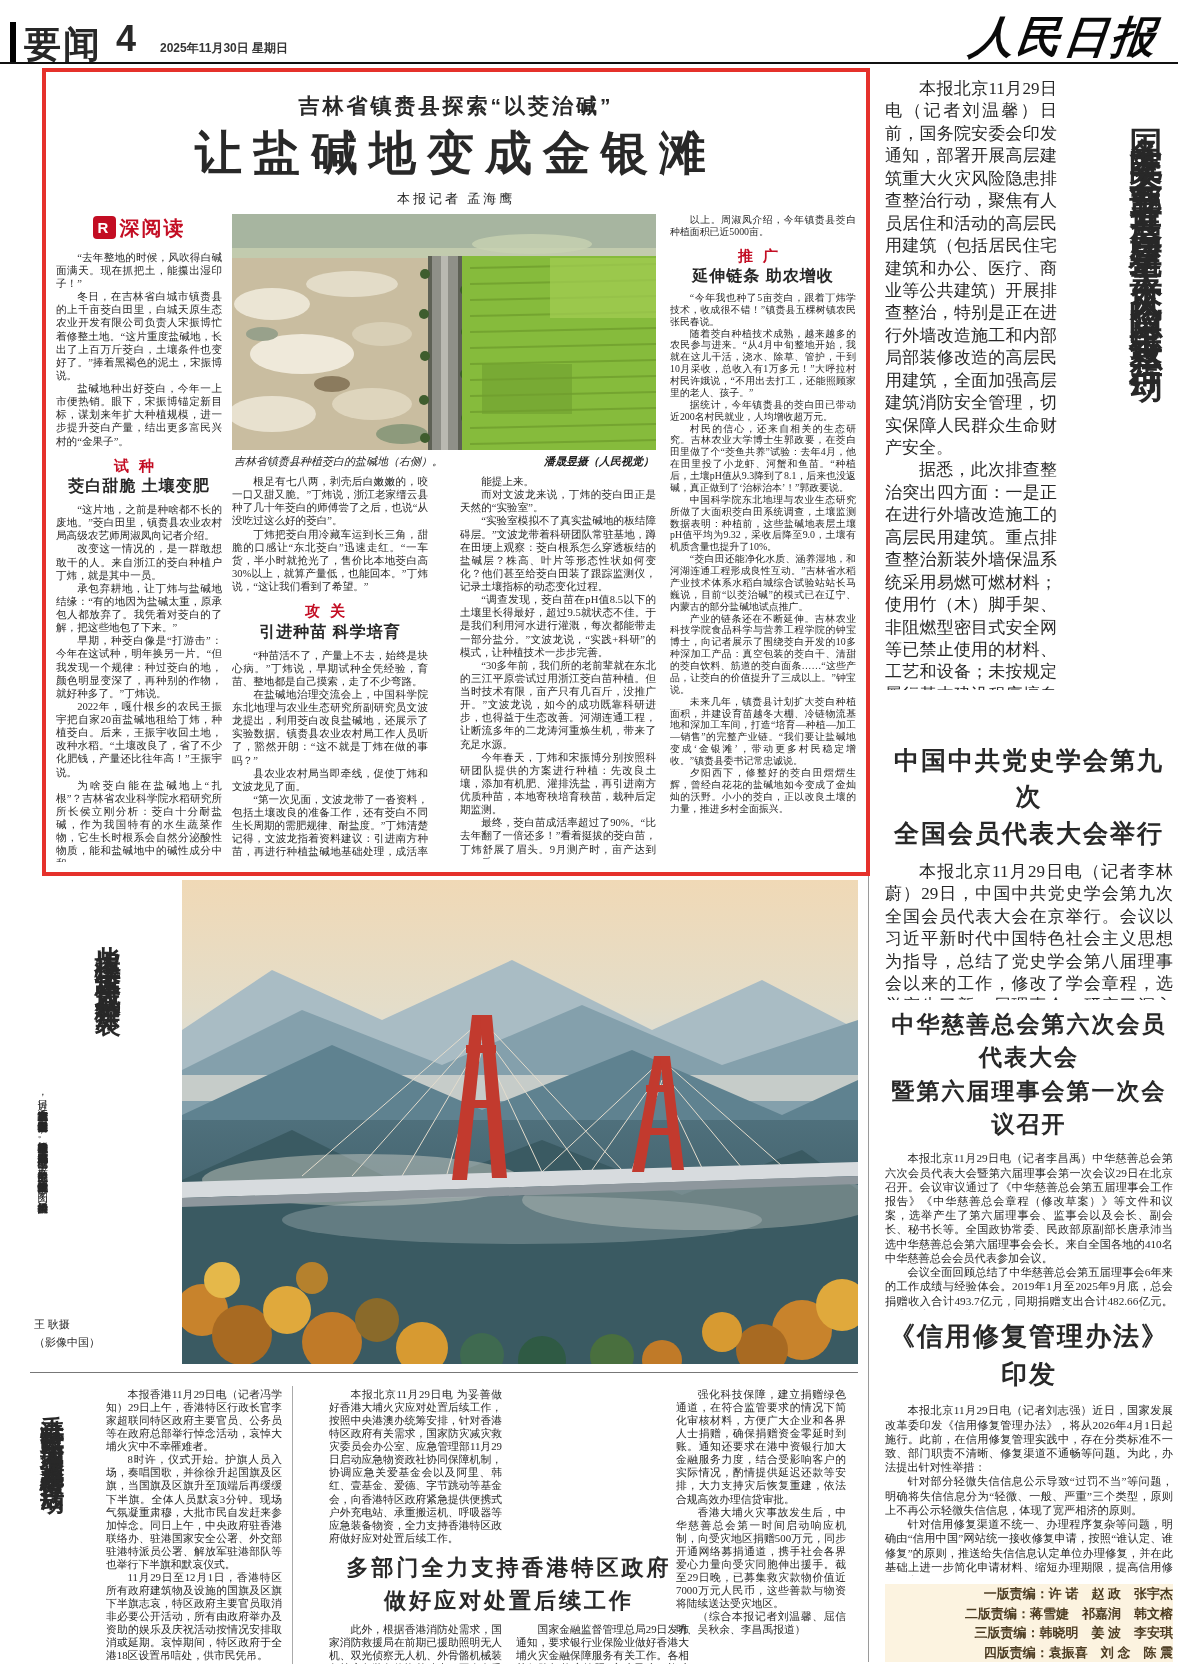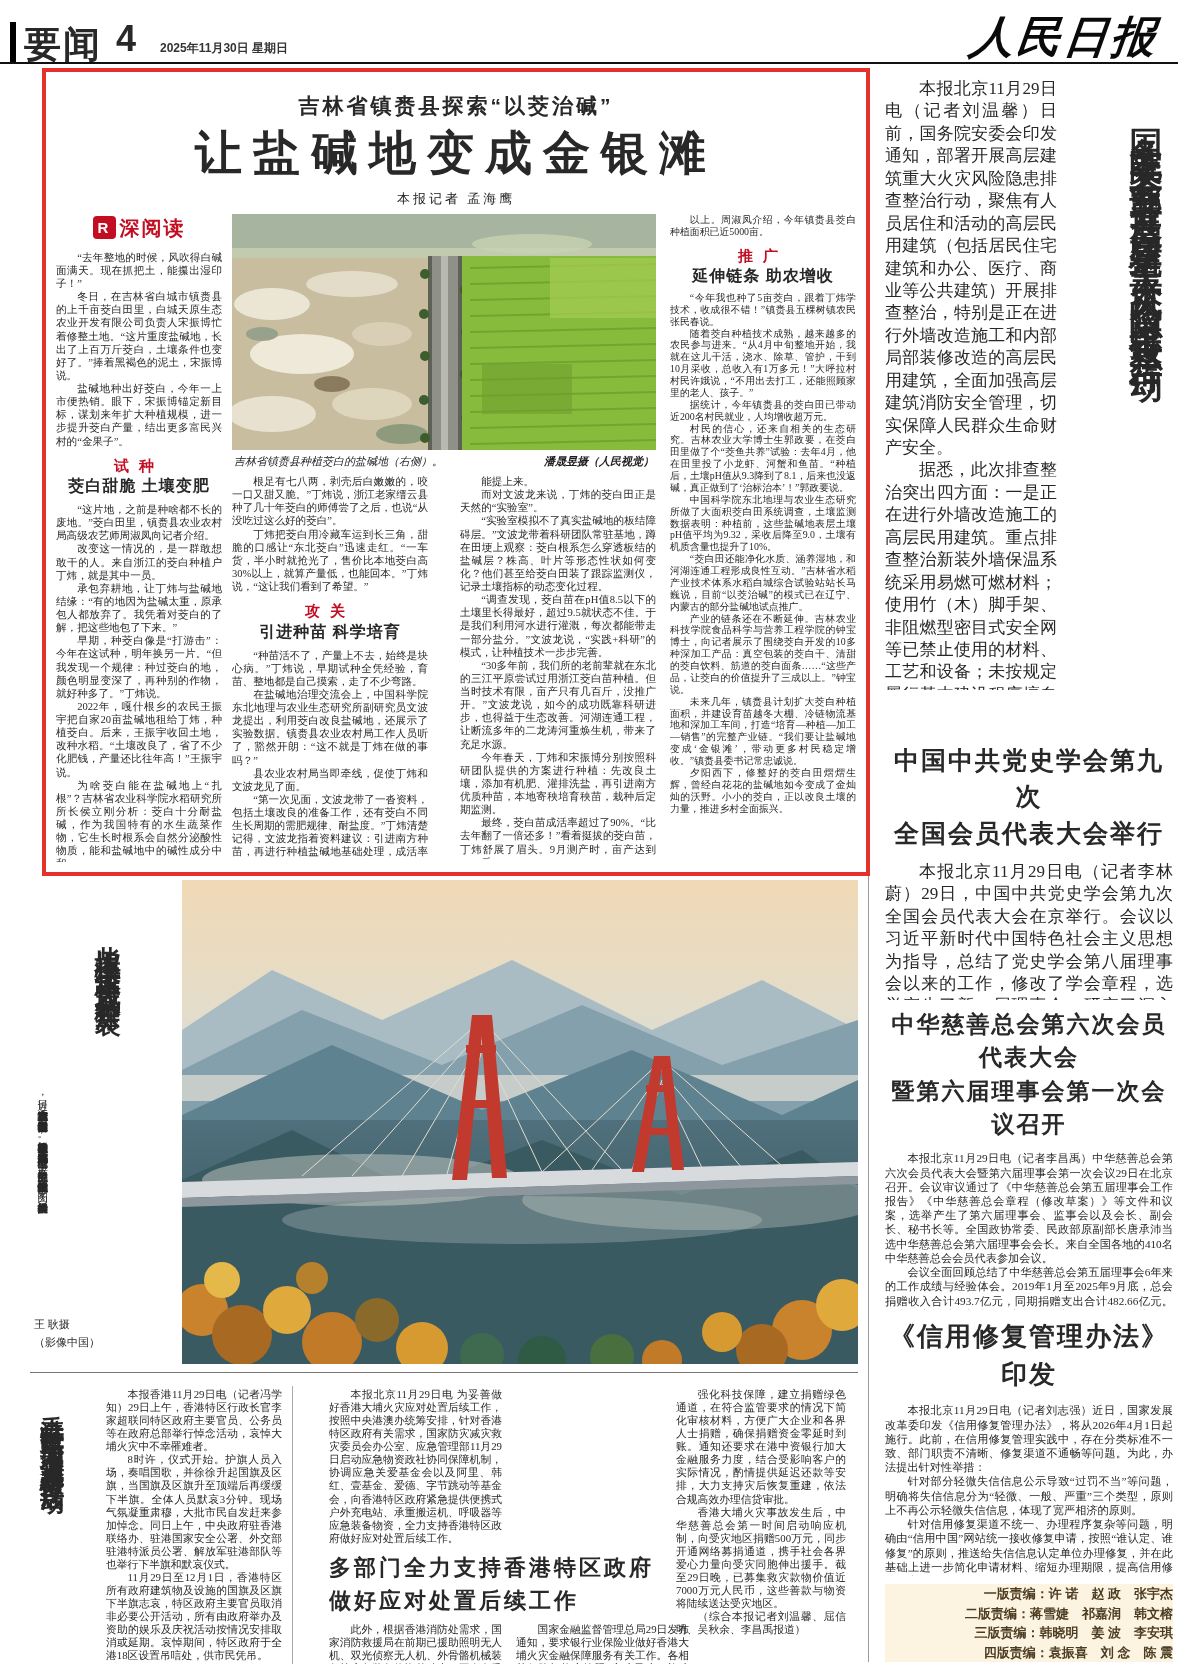--- a/index.html
+++ b/index.html
@@ -75,21 +75,21 @@
   
   .hk-title{position:absolute;left:34px;top:1396px;height:316px;writing-mode:vertical-lr;
             font-size:24px;font-weight:900;letter-spacing:4px;line-height:1.55;
             font-family:"Liberation Sans",sans-serif;}
   .hk-colB{position:absolute;left:106px;top:1388px;width:176px;height:276px;overflow:hidden;
            font-size:10.8px;line-height:1.21;}
   .hk-vline{position:absolute;left:292px;top:1386px;width:1px;height:278px;background:#aaa;}
   .hk-mid{position:absolute;left:293px;top:1388px;width:360px;height:276px;overflow:hidden;
           display:grid;grid-template-columns:1fr 1fr;column-gap:14px;font-size:10.8px;line-height:1.21;margin-left:36px;}
   .hk-mid .span2{grid-column:1 / -1;}
-  .support-head{font-size:22px;font-weight:900;letter-spacing:3px;line-height:1.5;text-align:left;
+  .support-head{font-size:22px;font-weight:900;letter-spacing:3px;line-height:1.5;text-align:center;
                 font-family:"Liberation Sans",sans-serif;margin:6px 0;}
   .hk-colE{position:absolute;left:676px;top:1388px;width:170px;height:276px;overflow:hidden;
            font-size:10.8px;line-height:1.21;}
 </style>
 </head>
 <body>
 
 <div id="page">
 
   <div class="hdr-bar"></div>

